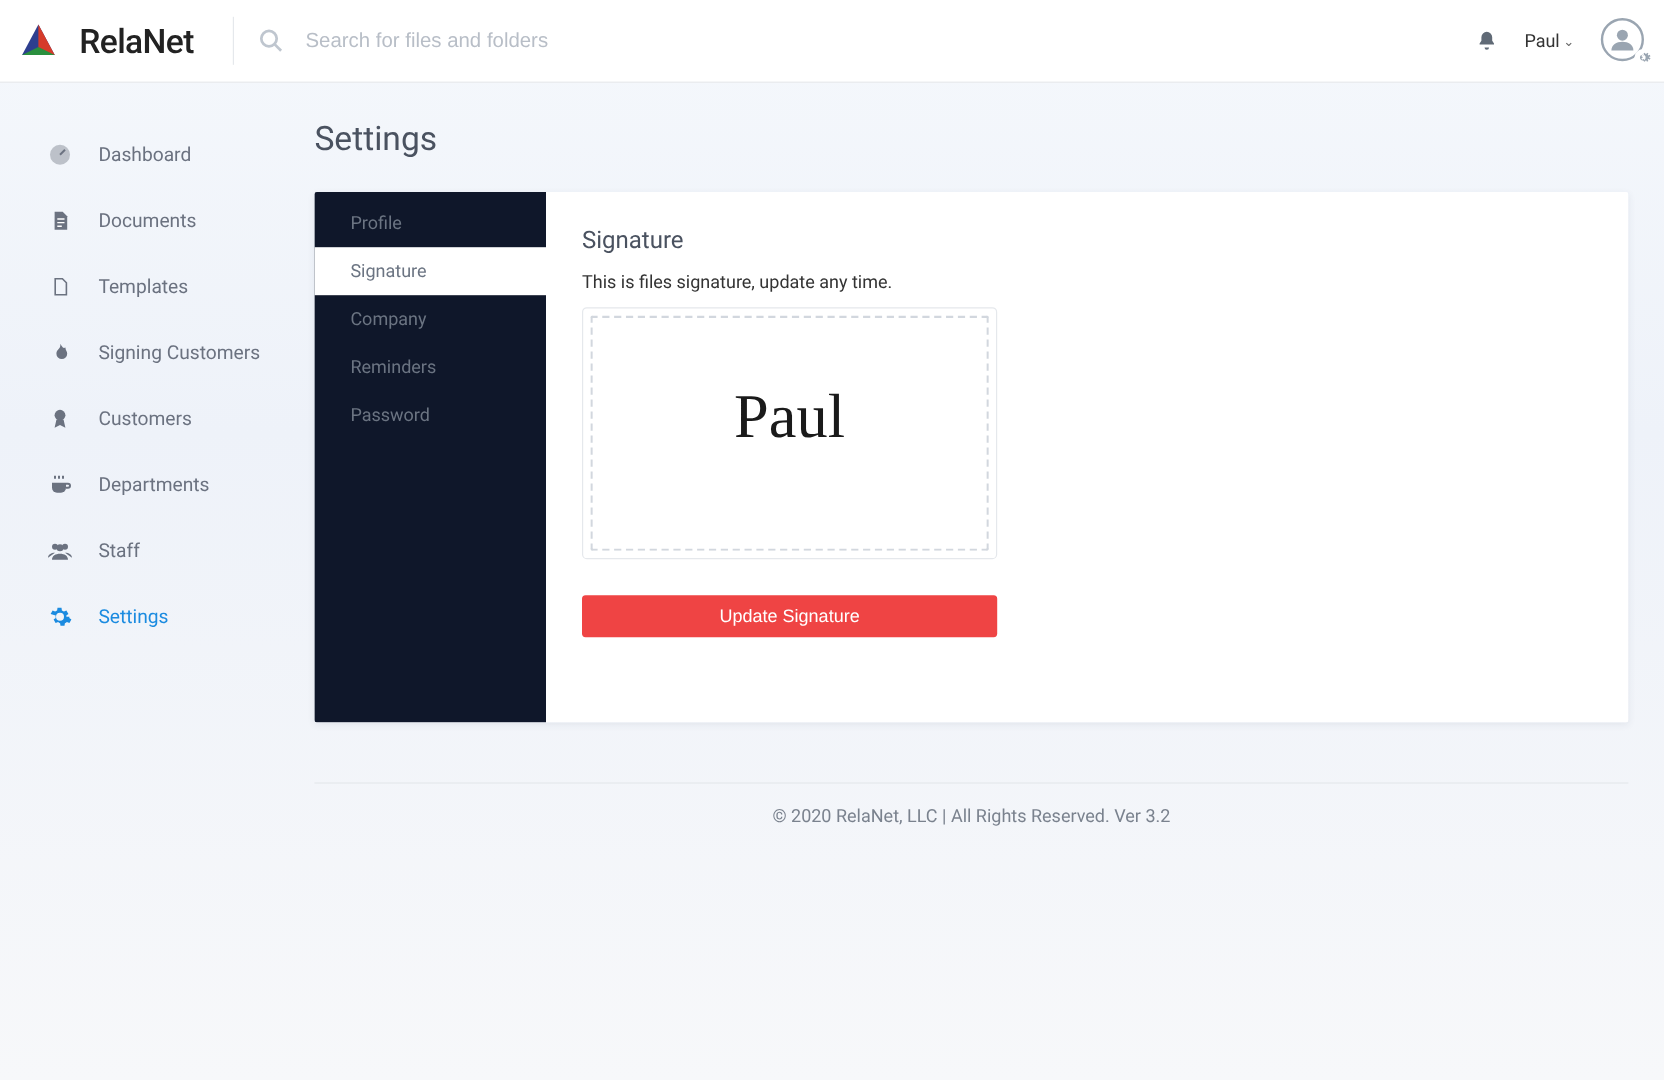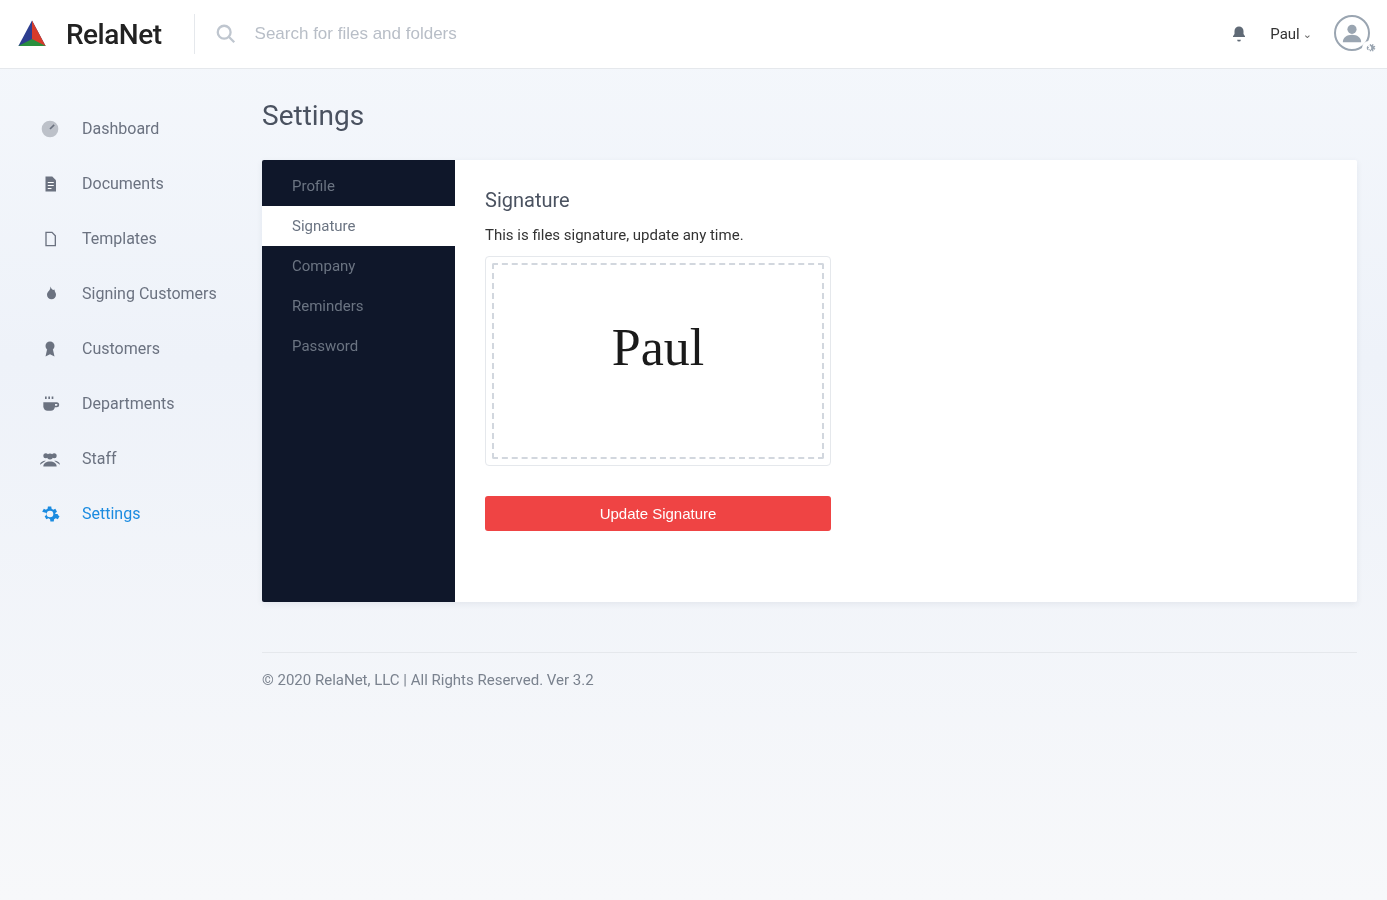--- a/index.html
+++ b/index.html
@@ -220,21 +220,21 @@
       height: 35px;
       font-size: 15px;
       border-radius: 3px;
       cursor: pointer;
     }
 
     .footer {
       border-top: 1px solid #e5e8ec;
       margin-top: 50px;
       padding-top: 18px;
-      text-align: left;
+      text-align: center;
       font-size: 15px;
       color: #7a828e;
     }
   </style>
 </head>
 <body>
 
 <div class="header">
   <div class="logo">
     <svg class="logo-mark" viewBox="0 0 40 40">

